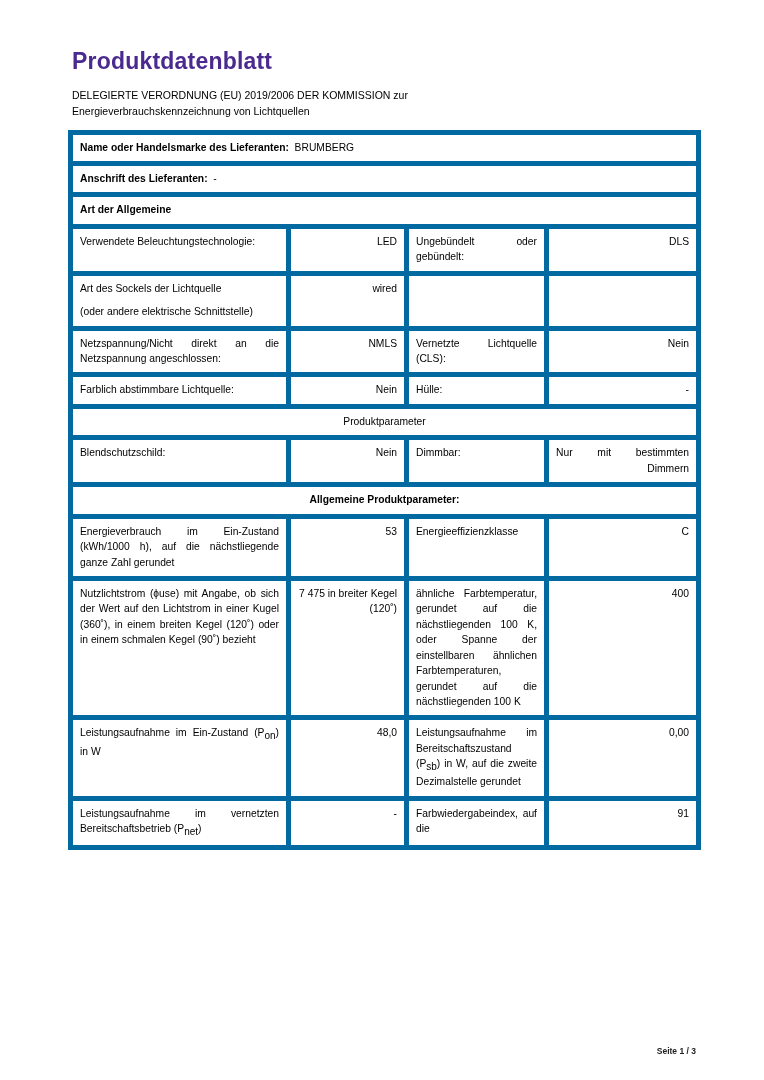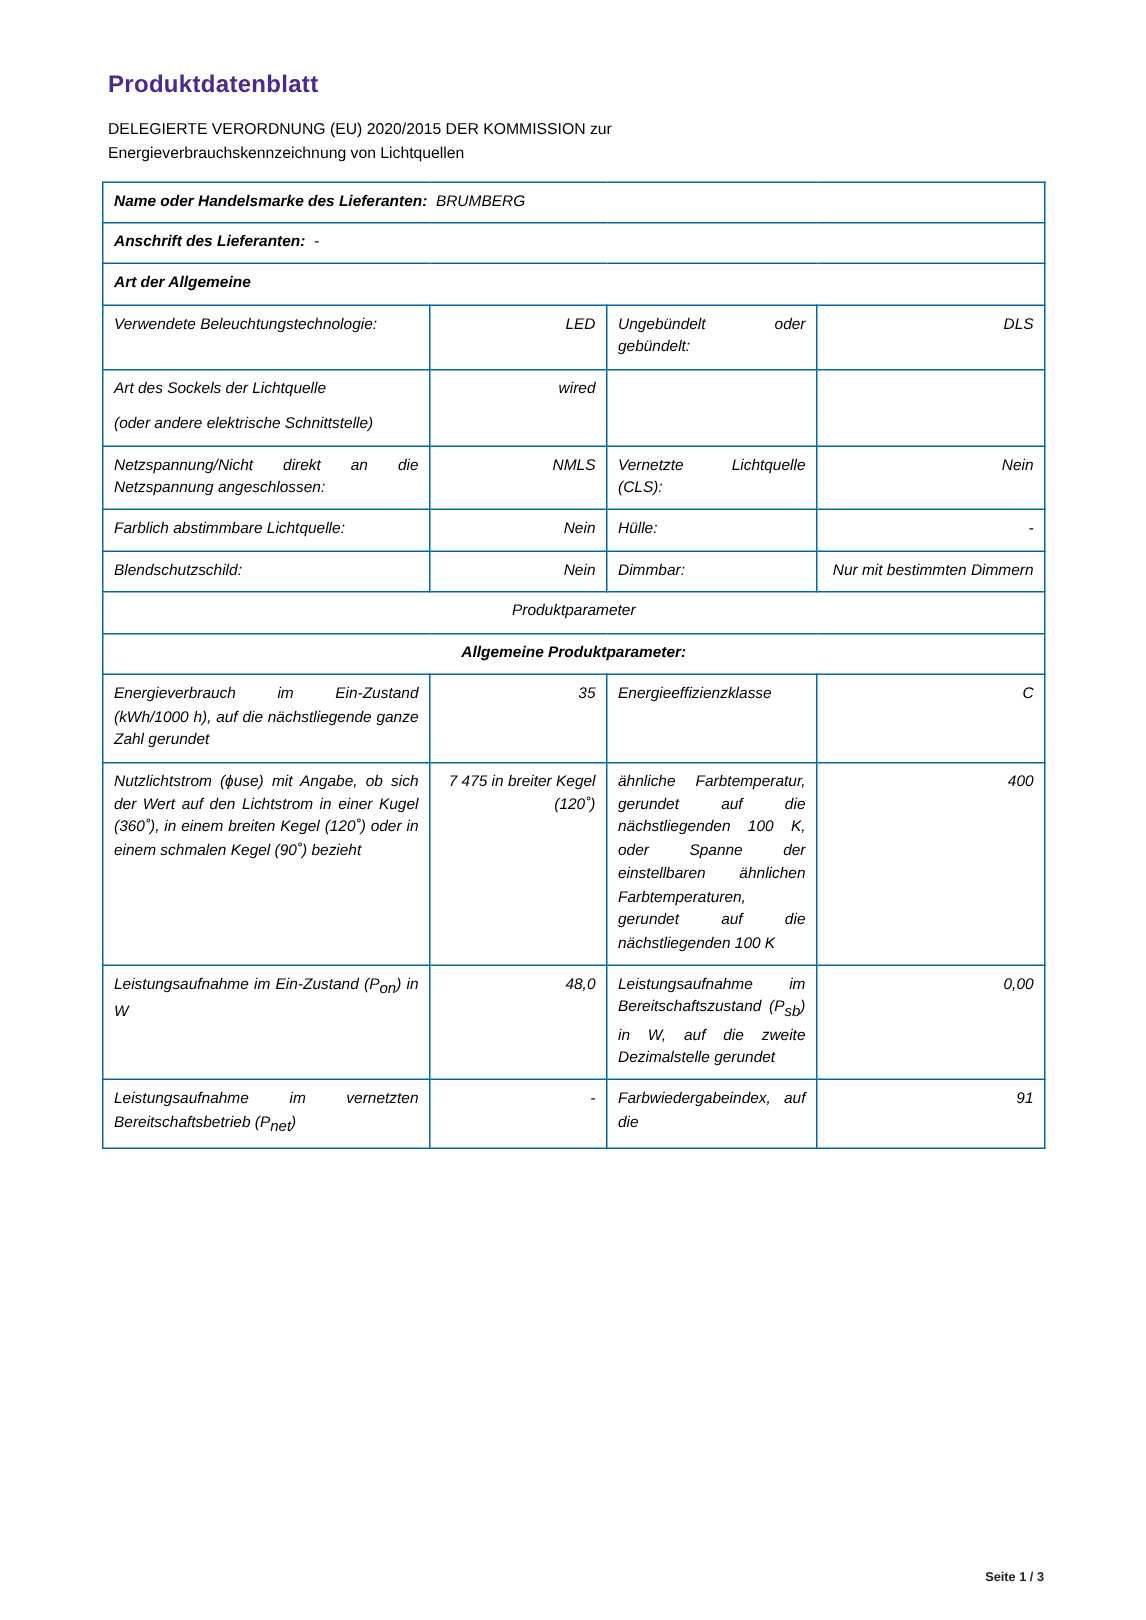--- a/index.html
+++ b/index.html
@@ -12,42 +12,41 @@
     color: #000000;
   }
   .page {
     position: relative;
     width: 764px;
     min-height: 1080px;
     padding: 40px 68px 0 68px;
   }
   .doc-title {
     color: #4b2a8f;
-    font-size: 16px;
+    font-size: 23px;
     font-weight: bold;
     margin: 8px 0 12px 4px;
     letter-spacing: 0.2px;
   }
   .intro {
     font-size: 10.5px;
     line-height: 1.55;
     margin: 0 0 10px 4px;
   }
   table.sheet {
     width: 628px;
     border-collapse: collapse;
     table-layout: fixed;
     font-size: 10.3px;
   }
   table.sheet td {
-    border: 1px solid #0369a1;
+    border: 5px solid #0369a1;
     padding: 5px 7px 6px 7px;
     vertical-align: top;
     line-height: 1.5;
-    font-style: italic;
   }
   .lbl { width: 218px; }
   .v1  { width: 118px; }
   .lbl2{ width: 140px; }
   .v2  { width: 152px; }
   .bold { font-weight: bold; }
   .center { text-align: right; }
   .justify { text-align: justify; text-align-last: left; }
   .rjust { text-align: justify; text-align-last: right; }
   .section-center { text-align: center; }
@@ -63,21 +62,21 @@
   sub { font-size: 10px; }
 </style>
 </head>
 <body>
 
 <div class="page">
 
   <div class="doc-title">Produktdatenblatt</div>
 
   <div class="intro">
-    <div>DELEGIERTE VERORDNUNG (EU) 2020/2015 DER KOMMISSION zur</div>
+    <div>DELEGIERTE VERORDNUNG (EU) 2019/2006 DER KOMMISSION zur</div>
     <div>Energieverbrauchskennzeichnung von Lichtquellen</div>
   </div>
 
   <table class="sheet">
     <colgroup>
       <col class="lbl">
         <col class="v1">
         <col class="lbl2">
         <col class="v2">
     </colgroup>
@@ -129,38 +128,38 @@
 
       <tr>
         <td class="justify">Farblich abstimmbare Lichtquelle:</td>
         <td class="center">Nein</td>
         <td class="justify">Hülle:</td>
         <td class="center">-</td>
       </tr>
 
 
       <tr>
+        <td colspan="4" class="section-center">Produktparameter</td>
+      </tr>
+
+      <tr>
         <td class="justify">Blendschutzschild:</td>
         <td class="center">Nein</td>
         <td class="justify">Dimmbar:</td>
         <td class="rjust">Nur mit bestimmten Dimmern</td>
-      </tr>
-
-      <tr>
-        <td colspan="4" class="section-center">Produktparameter</td>
       </tr>
 
 
       <tr>
         <td colspan="4" class="section-center bold">Allgemeine Produktparameter:</td>
       </tr>
 
       <tr>
         <td class="justify">Energieverbrauch im Ein-Zustand (kWh/1000 h), auf die nächstliegende ganze Zahl gerundet</td>
-        <td class="center">35</td>
+        <td class="center">53</td>
         <td class="justify">Energieeffizienzklasse</td>
         <td class="center">C</td>
       </tr>
 
       <tr>
         <td class="justify">Nutzlichtstrom (ϕuse) mit Angabe, ob sich der Wert auf den Lichtstrom in einer Kugel (360˚), in einem breiten Kegel (120˚) oder in einem schmalen Kegel (90˚) bezieht</td>
         <td class="center">7 475 in breiter Kegel (120˚)</td>
         <td class="justify">ähnliche Farbtemperatur, gerundet auf die nächstliegenden 100 K, oder Spanne der einstellbaren ähnlichen Farbtemperaturen, gerundet auf die nächstliegenden 100 K</td>
         <td class="center">400</td>
       </tr>

